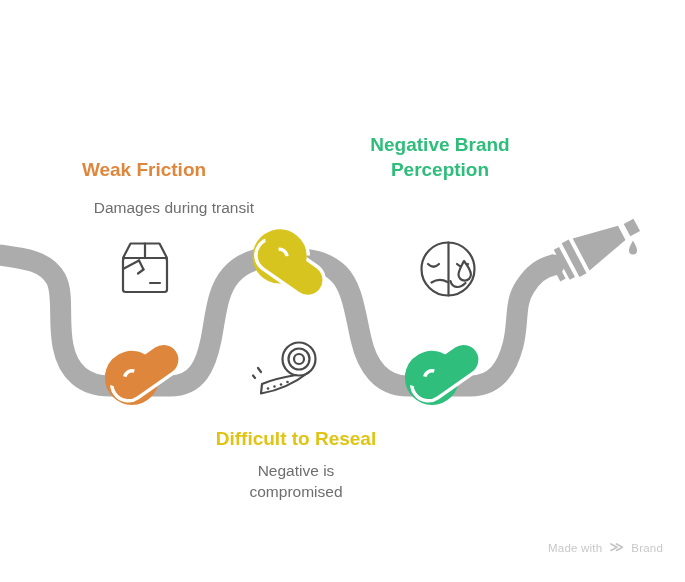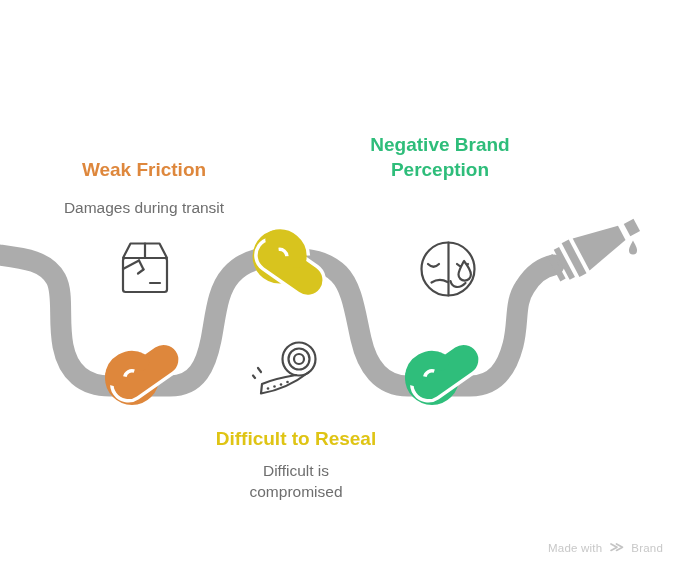--- a/index.html
+++ b/index.html
@@ -15,21 +15,21 @@
   .stage svg.art { position: absolute; left: 0; top: 0; }
   .txt { position: absolute; text-align: center; }
   .page-title {
     left: 0; top: 48; width: 685px;
     font-size: 21px; font-weight: 700; color: #4D4D4D;
     letter-spacing: 0.3px;
   }
   .label-head { font-size: 19px; font-weight: 700; line-height: 25px; }
   .label-sub  { font-size: 15.5px; color: #6E6E6E; line-height: 21px; }
   .s1-head { left: 34px;  top: 157px; width: 220px; color: #DE873C; }
-  .s1-sub  { left: 34px;  top: 197px; width: 220px; }
+  .s1-sub  { left: 34px;  top: 197px; width: 220px; text-align: right; }
   .s2-head { left: 340px; top: 132px; width: 200px; color: #2EBD7A; }
   .s2-sub  { left: 340px; top: 194px; width: 200px; }
   .s3-head { left: 186px; top: 426px; width: 220px; color: #DFC414; }
   .s3-sub  { left: 226px; top: 460px; width: 140px; }
   .footer {
     position: absolute; right: 22px; top: 541px;
     display: flex; align-items: center; gap: 7px;
     font-size: 11.5px; color: #C8C8C8; letter-spacing: 0.2px;
     text-decoration: none; cursor: pointer;
   }
@@ -116,21 +116,21 @@
     </g>
   </svg>
 
 
   <div class="txt label-head s1-head">Weak Friction</div>
   <div class="txt label-sub s1-sub">Damages during transit</div>
 
   <div class="txt label-head s2-head">Negative Brand Perception</div>
 
   <div class="txt label-head s3-head">Difficult to Reseal</div>
-  <div class="txt label-sub s3-sub">Difficult is compromised</div>
+  <div class="txt label-sub s3-sub">Negative is compromised</div>
 
   <div class="footer">
     <span>Made with</span>
     <svg width="15" height="13" viewBox="0 0 15 13">
       <path d="M2,3 L8,6.2 L2,9.4" fill="none" stroke="#C4C4C4" stroke-width="1.7" stroke-linecap="round" stroke-linejoin="round"></path>
       <path d="M7.5,3 L13.5,6.2 L7.5,9.4" fill="none" stroke="#C4C4C4" stroke-width="1.7" stroke-linecap="round" stroke-linejoin="round"></path>
     </svg>
     <span>Brand</span>
   </div>
 

